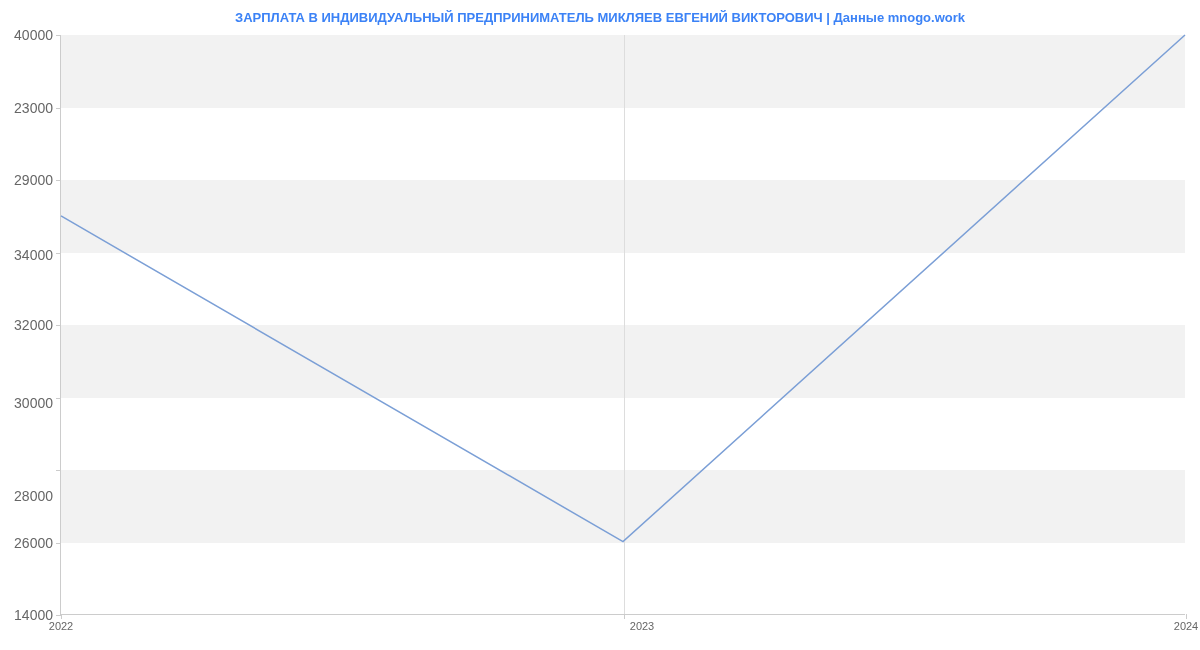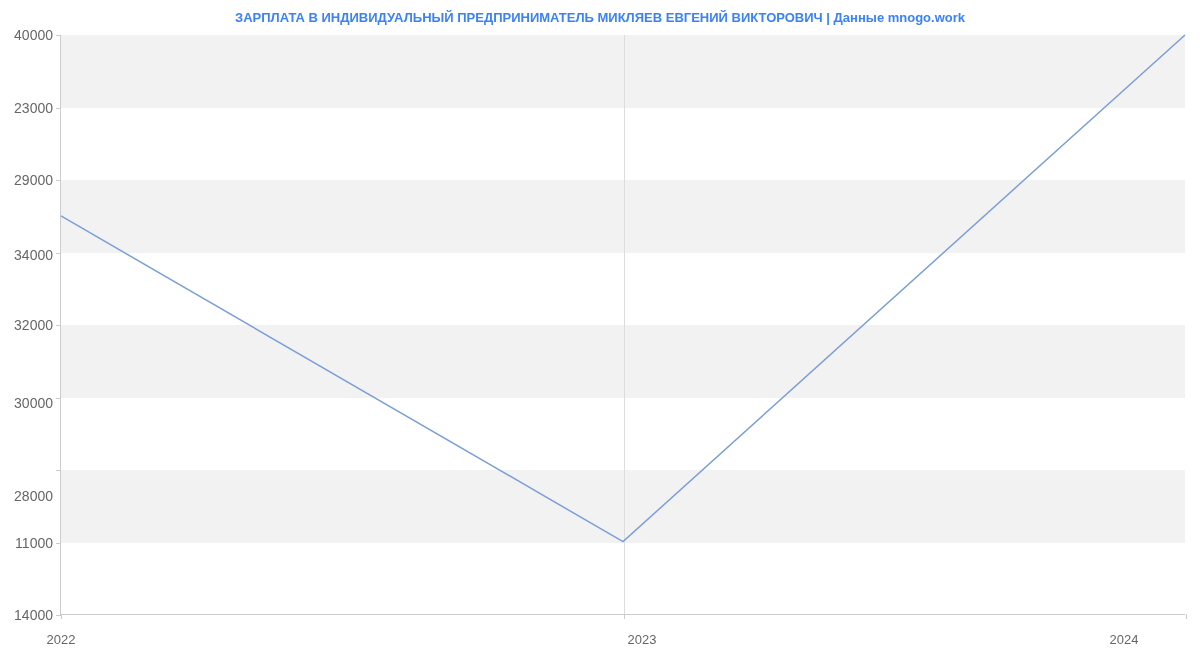--- a/index.html
+++ b/index.html
@@ -56,22 +56,22 @@
       right: 100%;
       margin-right: 8px;
       font-size: 14px;
       color: #666;
       transform: translateY(-50%);
       white-space: nowrap;
     }
     .x-tick-label {
       position: absolute;
       top: 100%;
-      margin-top: 18px;
-      font-size: 13px;
+      margin-top: 6px;
+      font-size: 11px;
       color: #666;
       transform: translateX(-50%);
       white-space: nowrap;
     }
     .tick-mark-y {
       position: absolute;
       right: 100%;
       width: 5px;
       height: 1px;
       background: #ccc;
@@ -107,36 +107,36 @@
       <div class="grid-band" style="top: 0px; height: 72.5px;"></div>
       <div class="grid-band" style="top: 145px; height: 72.5px;"></div>
       <div class="grid-band" style="top: 290px; height: 72.5px;"></div>
       <div class="grid-band" style="top: 435px; height: 72.5px;"></div>
     <div class="grid-line-v" style="left: 562.5px;"></div>
       <svg class="data-line" id="svg-line" preserveAspectRatio="none" viewBox="0 0 1125 580">
       <polyline id="polyline" points="0,181.25 562.5,507.5 1125,0"></polyline>
     </svg>
   <div class="y-tick-label" style="top: 580px;">14000</div>
       <div class="tick-mark-y" style="top: 580px;"></div>
-      <div class="y-tick-label" style="top: 507.5px;">11000</div>
+      <div class="y-tick-label" style="top: 507.5px;">26000</div>
       <div class="tick-mark-y" style="top: 507.5px;"></div>
       <div class="y-tick-label" style="top: 461px;">28000</div>
       <div class="tick-mark-y" style="top: 435px;"></div>
       <div class="y-tick-label" style="top: 368px;">30000</div>
       <div class="tick-mark-y" style="top: 362.5px;"></div>
       <div class="y-tick-label" style="top: 290px;">32000</div>
       <div class="tick-mark-y" style="top: 290px;"></div>
       <div class="y-tick-label" style="top: 220px; margin-left: 14px;">34000</div>
       <div class="tick-mark-y" style="top: 217.5px;"></div>
       <div class="y-tick-label" style="top: 145px;">29000</div>
       <div class="tick-mark-y" style="top: 145px;"></div>
       <div class="y-tick-label" style="top: 72.5px;">23000</div>
       <div class="tick-mark-y" style="top: 72.5px;"></div>
       <div class="y-tick-label" style="top: 0px;">40000</div>
       <div class="tick-mark-y" style="top: 0px;"></div>
       <div class="x-tick-label" style="left: 0px;">2022</div>
       <div class="tick-mark-x" style="left: 0px;"></div>
       <div class="x-tick-label" style="left: 581px;">2023</div>
       <div class="tick-mark-x" style="left: 562.5px;"></div>
-      <div class="x-tick-label" style="left: 1063px;">2024</div>
+      <div class="x-tick-label" style="left: 1125px;">2024</div>
       <div class="tick-mark-x" style="left: 1125px;"></div>
     </div>
 </div>
 
 </body></html>

